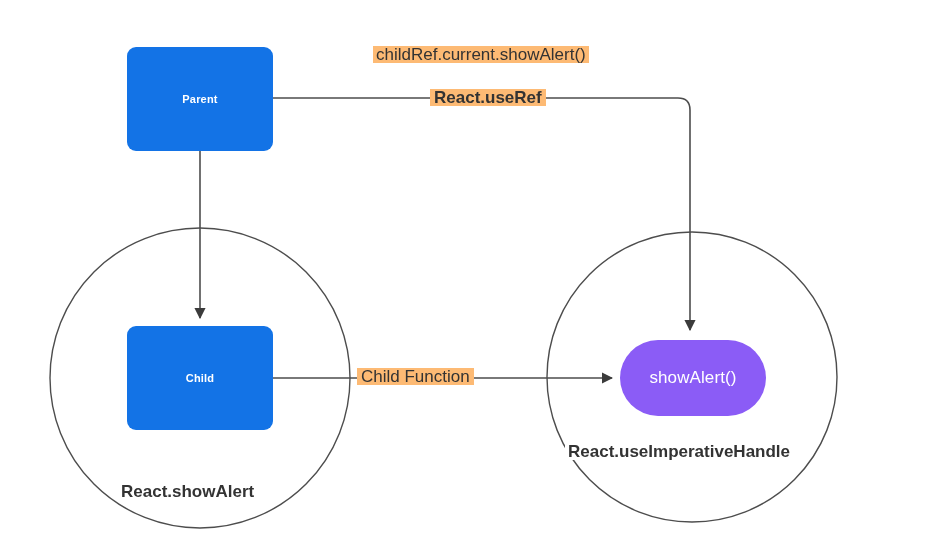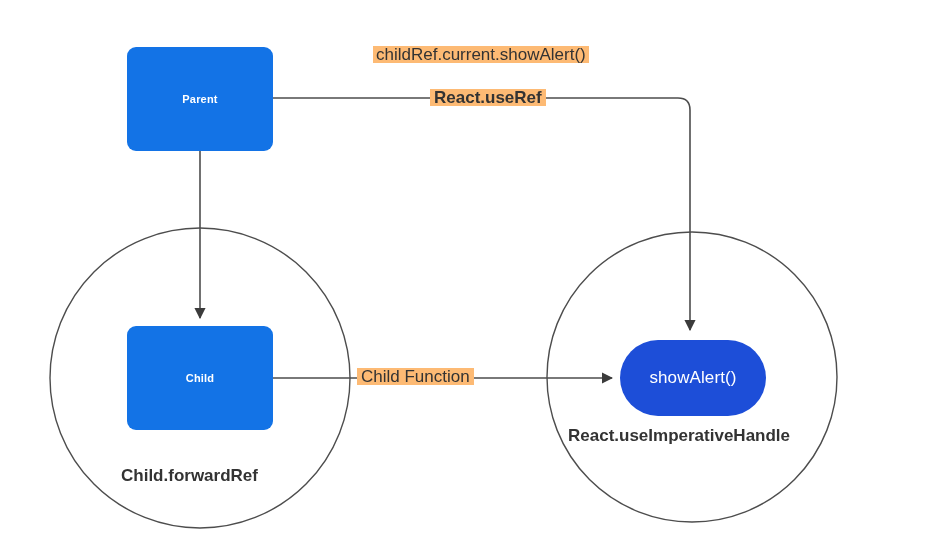--- a/index.html
+++ b/index.html
@@ -44,21 +44,21 @@
     font-weight: bold;
     letter-spacing: 0.2px;
   }
   .node-parent { left: 127px; top: 47px; }
   .node-child  { left: 127px; top: 326px; }
   .node-showalert {
     left: 620px;
     top: 340px;
     width: 146px;
     height: 76px;
-    background: #1d4ed8;
+    background: #8b5cf6;
     border-radius: 38px;
     font-size: 17px;
     font-weight: normal;
     letter-spacing: 0.1px;
   }
   .edge-label {
     position: absolute;
     color: #333333;
     background: #fdba74;
     white-space: nowrap;
@@ -89,20 +89,21 @@
   .ring-label {
     position: absolute;
     color: #333333;
     background: #ffffff;
     white-space: nowrap;
     font-weight: bold;
     font-size: 17px;
     user-select: none;
     line-height: 1;
     padding: 0 3px;
+    margin-top: 16px;
   }
   .lbl-forwardref {
     left: 118px;
     top: 467px;
   }
   .lbl-imperative {
     left: 565px;
     top: 427px;
   }
 </style>
@@ -134,17 +135,17 @@
   <div class="node node-child">Child</div>
 
   <div class="node node-showalert">showAlert()</div>
 
   <div class="edge-label lbl-childref">childRef.current.showAlert()</div>
 
   <div class="edge-label lbl-useref">React.useRef</div>
 
   <div class="edge-label lbl-childfunction">Child Function</div>
 
-  <div class="ring-label lbl-forwardref">Child.forwardRef</div>
+  <div class="ring-label lbl-forwardref">React.showAlert</div>
 
   <div class="ring-label lbl-imperative">React.useImperativeHandle</div>
 
 </div>
 
 </body></html>

